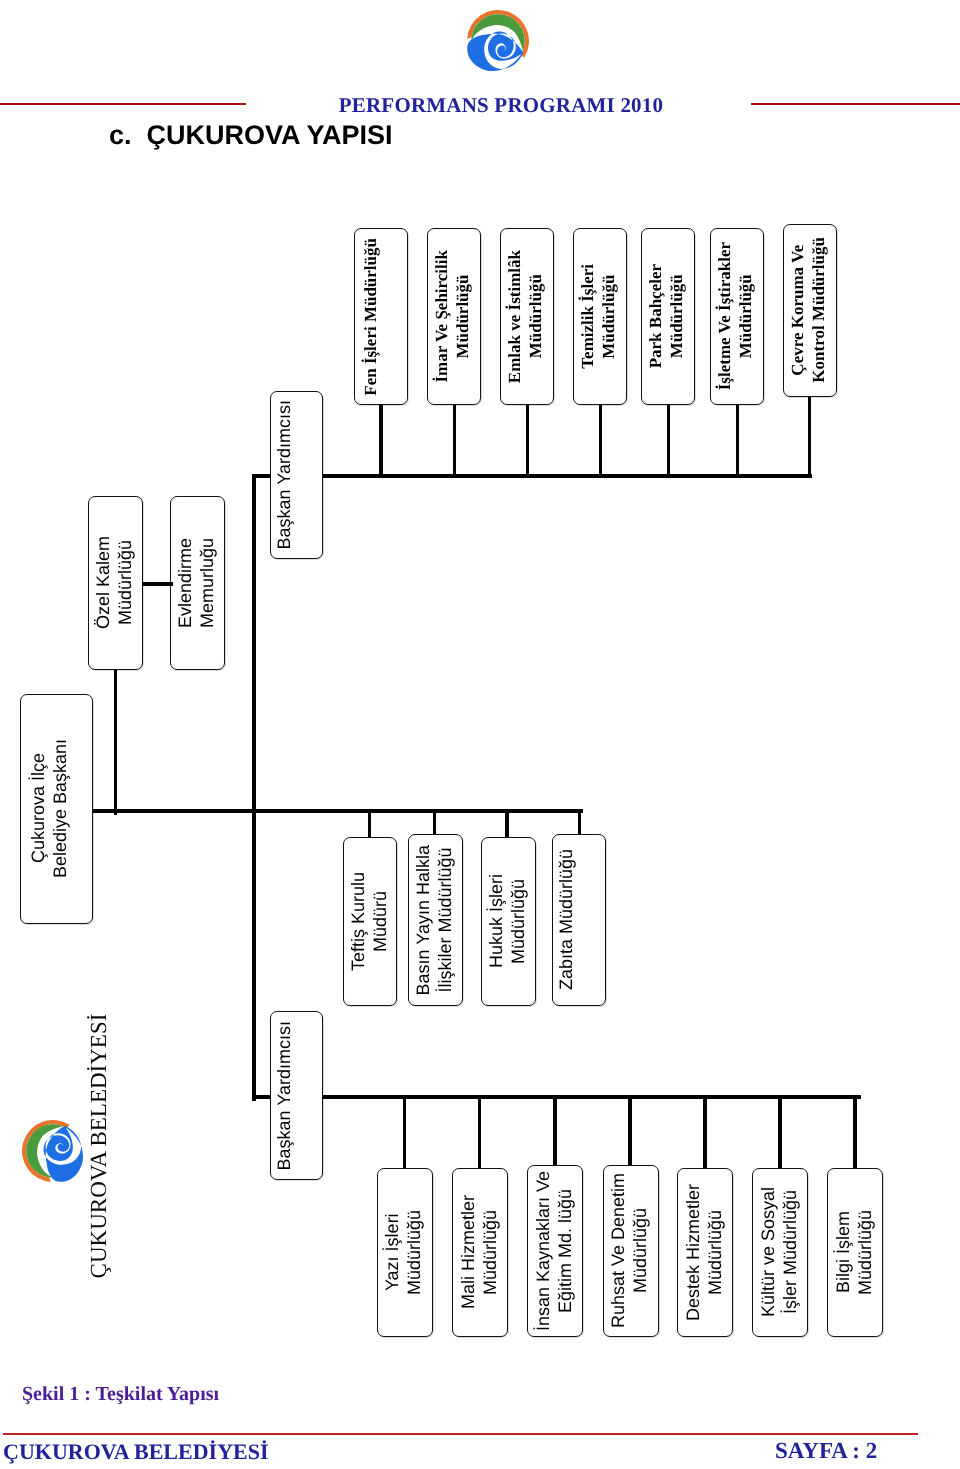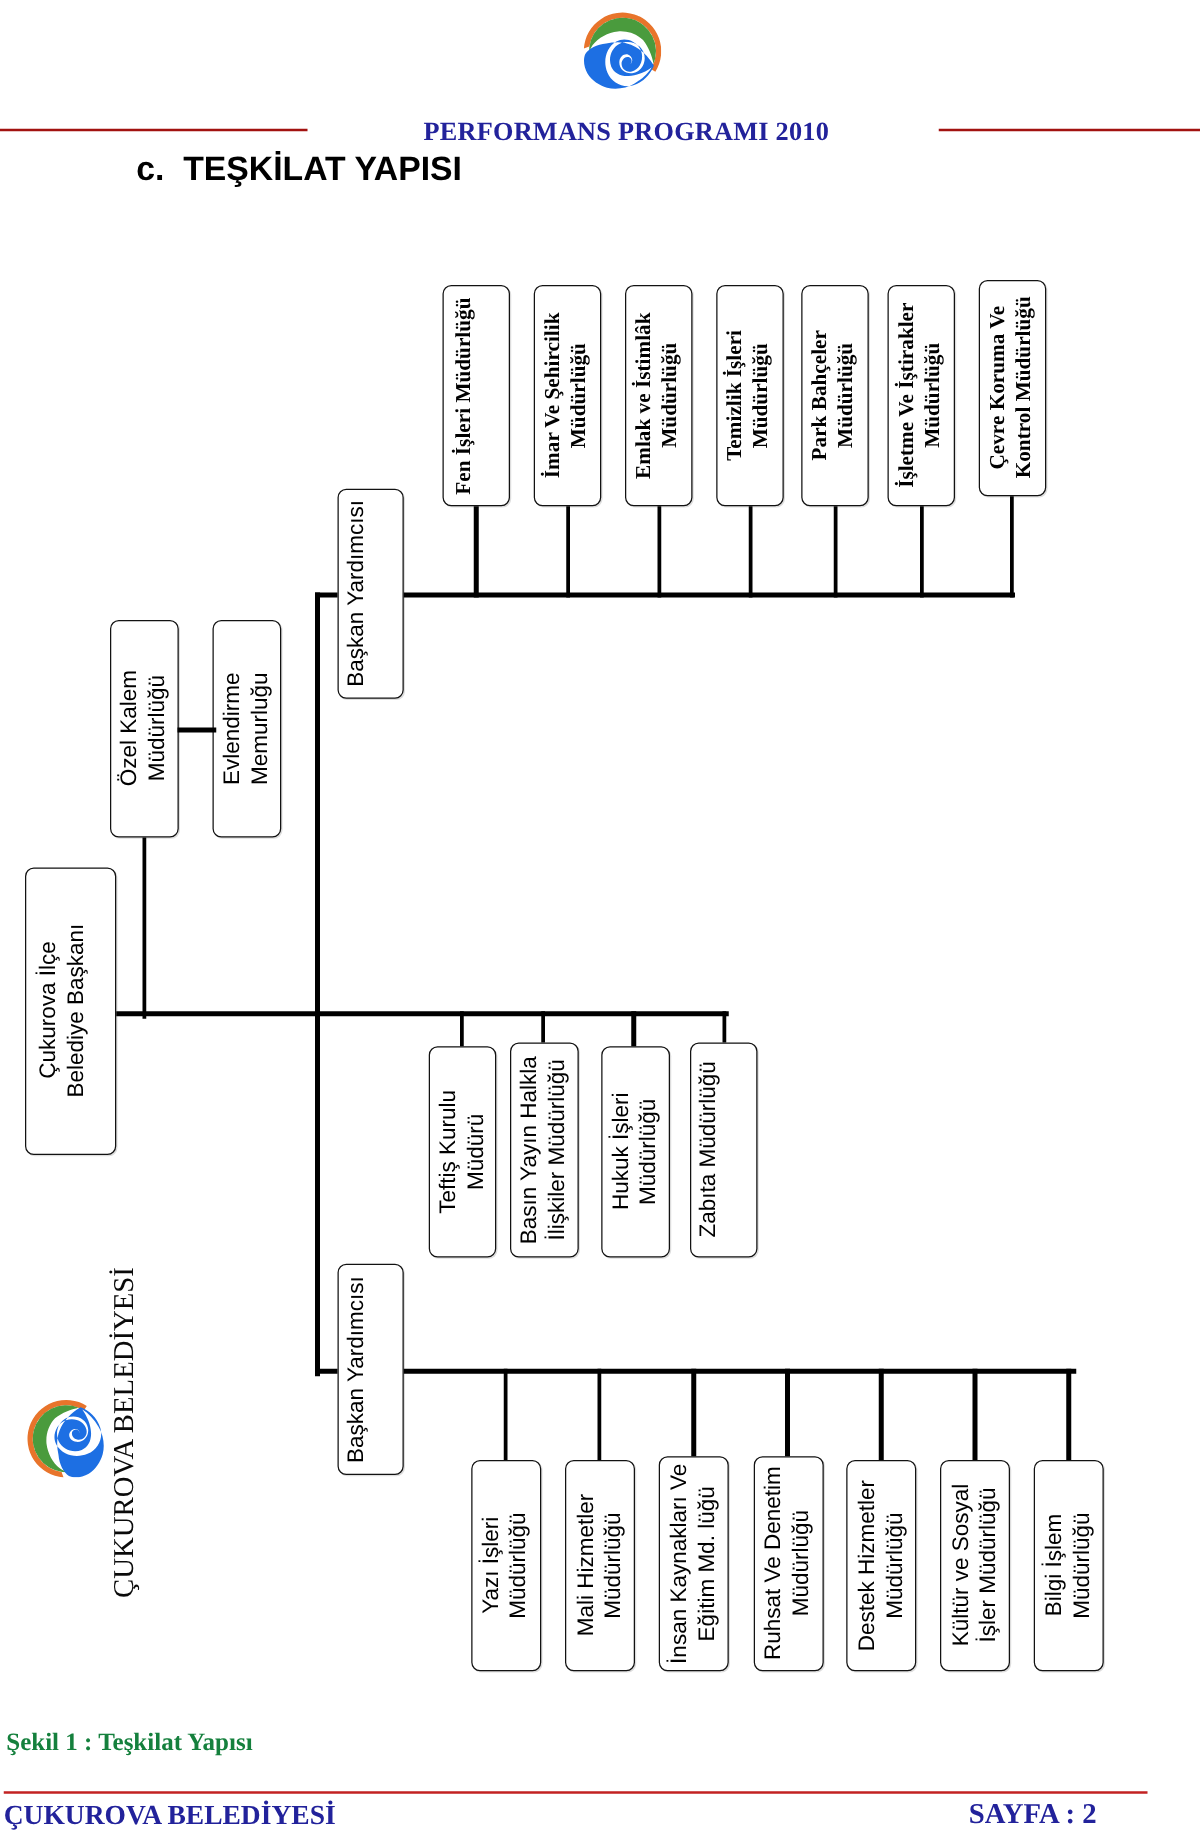--- a/index.html
+++ b/index.html
@@ -14,22 +14,22 @@
   #logo-top{position:absolute;left:467px;top:9px;width:62px;height:64px;}
   #program-title{position:absolute;left:1px;top:93px;width:1000px;text-align:center;
       font-family:"Liberation Serif",serif;font-weight:bold;font-size:21px;
       color:#22229b;letter-spacing:.2px;}
   #rule-left{position:absolute;left:0px;top:103px;width:246px;height:2px;background:#a21210;}
   #rule-right{position:absolute;left:751px;top:103px;width:209px;height:2px;background:#a21210;}
   #section-heading{position:absolute;left:109px;top:120px;font-family:"Liberation Sans",sans-serif;
       font-weight:bold;font-size:27px;color:#000;white-space:pre;}
 
   
-  #fig-caption{position:absolute;left:5px;top:1383px;font-family:"Liberation Serif",serif;
-      font-weight:bold;font-size:20px;color:#15803d;}
+  #fig-caption{position:absolute;left:22px;top:1383px;font-family:"Liberation Serif",serif;
+      font-weight:bold;font-size:20px;color:#4c1d95;}
   #rule-footer{position:absolute;left:3px;top:1433px;width:915px;height:2px;background:#c22222;}
   #footer-org{position:absolute;left:3px;top:1439px;font-family:"Liberation Serif",serif;
       font-weight:bold;font-size:22px;color:#22229b;}
   #footer-page{position:absolute;left:775px;top:1438px;font-family:"Liberation Serif",serif;
       font-weight:bold;font-size:23px;color:#22229b;white-space:pre;}
 
   
   #side-brand{position:absolute;left:-41px;top:1132px;width:280px;height:28px;
       transform:rotate(-90deg);transform-origin:50% 50%;
       font-family:"Liberation Serif",serif;font-size:23px;color:#0a0a0a;
@@ -55,21 +55,21 @@
 <div class="page">
 
   <svg id="logo-top" viewBox="0 0 100 100">
     <path d="M0.12,46.51 A50,50 0 1 1 92.40,76.50 L86.64,72.89 A43.2,43.2 0 1 0 7.22,43.99 Z" fill="#e8742b"></path>
     <path d="M7.12,44.74 A43.2,43.2 0 1 1 90.05,66.18 C88.0,56.0 84.0,45.0 76.5,35.5 C68.0,27.5 56.5,23.5 44.0,24.5 C31.0,26.0 19.0,32.5 11.5,42.0 C8.5,46.0 7.3,50.5 6.90,54.50 Z" fill="#4a9b3d"></path>
     <path d="M29,40 C17,41 6.5,46.5 2,53.5 C-1,60 0,70.5 5,79 C10.5,88 20,94 30,97 C41,100 55,98 65,92 C75,86 83,78.5 88,70.5 C79,77 68,81.5 58,82 C47,82.5 39,78 35.5,70 C31,59 36,45 47,40 C59,35 72,40 77,51 C82,63 75,76 64,78 C54,80 45,73 46,63 C47,55 55,51 60,56 C65,61 62,68 57,67 C61,67.5 63.5,62.5 60.5,59 C57.5,55.5 50.5,57.5 49,64 C47.5,71.5 54,78 62,76 C72.5,73.5 78,61 74,49.5 C69,36.5 53,31 42,37.5 C28.5,45.5 24.5,63 30.5,77.5 C36,91 51,98 64,94 C77,90 87,79 90.5,68.5 C83,55.5 72,46 61,41.5 C51,37.5 40,37.5 29,40 Z" fill="#1d6fe3" fill-rule="evenodd"></path>
   </svg>
   <div id="program-title">PERFORMANS PROGRAMI 2010</div>
   <div id="rule-left"></div>
   <div id="rule-right"></div>
-  <div id="section-heading">c.  TEŞKİLAT YAPISI</div>
+  <div id="section-heading">c.  ÇUKUROVA YAPISI</div>
 
   <div id="chart">
       <div class="node sans" style="left: 270px; top: 391px; width: 53px; height: 168px;">
         <span style="margin-right: 25px;">Başkan Yardımcısı</span>
       </div>
       <div class="line" style="left: 323px; top: 474px; width: 488.5px; height: 4px;"></div>
       <div class="node serif" style="left: 354px; top: 228px; width: 54px; height: 177px;">
         <span style="margin-right: 19px;">Fen İşleri Müdürlüğü</span>
       </div>
       <div class="line" style="left: 379.4px; top: 405px; width: 3.2px; height: 73px;"></div>

